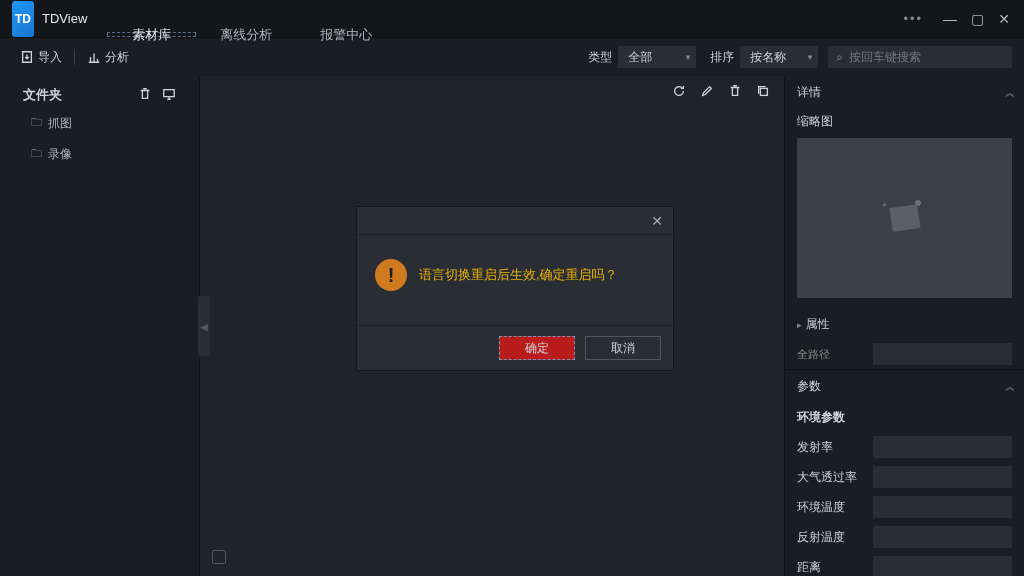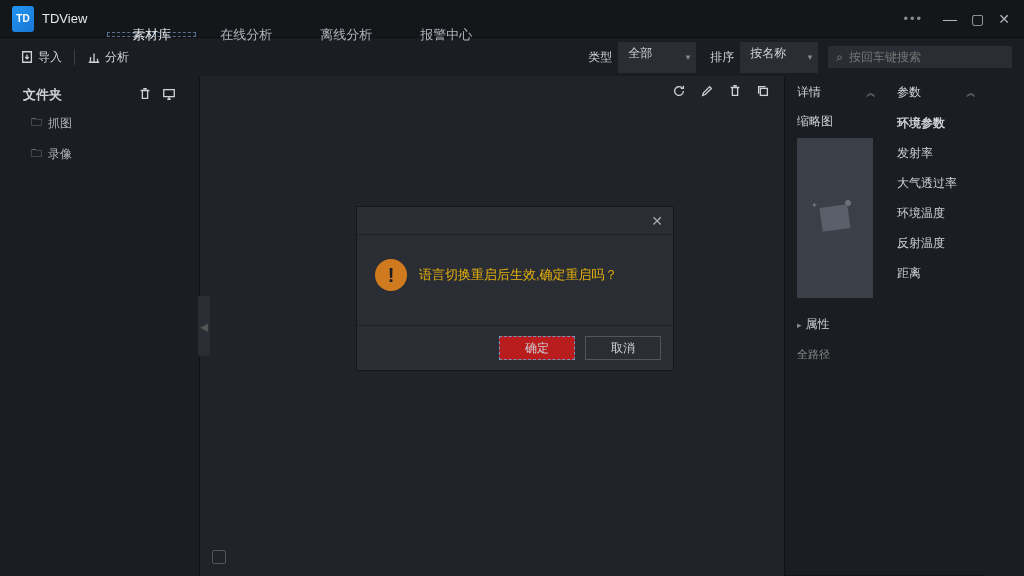--- a/index.html
+++ b/index.html
@@ -1,57 +1,57 @@
 <!DOCTYPE html>
 <html><head>
 <meta charset="utf-8">
 <style>
 * { margin: 0; padding: 0; box-sizing: border-box; font-family: "Microsoft YaHei", Arial, sans-serif; }
 body { background: #1a1d21; color: #cfd3d9; width: 1024px; height: 576px; overflow: hidden; position: relative; }
 
 
 .titlebar { height: 38px; display: flex; align-items: center; background: #14171a; border-bottom: 1px solid #0d0f11; }
-.logo { width: 22px; height: 26px; background: linear-gradient(135deg,#2196f3,#1976d2); border-radius: 3px; margin: 0 8px 0 12px; display: flex; align-items: center; justify-content: center; color: #fff; font-size: 10px; font-weight: bold; }
+.logo { width: 22px; height: 36px; background: linear-gradient(135deg,#2196f3,#1976d2); border-radius: 3px; margin: 0 8px 0 12px; display: flex; align-items: center; justify-content: center; color: #fff; font-size: 12px; font-weight: bold; }
 .app-title { font-size: 13px; color: #e6e8ec; margin-right: 20px; }
 .tabs { display: flex; height: 100%; }
 .tab { padding: 0 24px; display: flex; align-items: center; font-size: 13px; color: #b0b4bc; cursor: pointer; margin-top: 32px; }
 .tab.active { border: 1px dashed #5a7090; color: #e6e8ec; }
 .titlebar-spacer { flex: 1; }
 .win-controls { display: flex; gap: 14px; padding: 0 14px; color: #b0b4bc; font-size: 14px; }
 .win-more { letter-spacing: 2px; font-size: 13px; margin-right: 6px; color: #888; }
 .win-btn { cursor: pointer; }
 
 
 .toolbar { height: 38px; display: flex; align-items: center; padding: 0 12px; background: #1a1d21; font-size: 12px; }
 .tool-btn { display: flex; align-items: center; gap: 4px; padding: 4px 8px; color: #cfd3d9; cursor: pointer; }
 .tool-sep { width: 1px; height: 16px; background: #3a3e45; margin: 0 4px; }
 .toolbar-spacer { flex: 1; }
 .filter-label { font-size: 12px; color: #cfd3d9; margin-right: 6px; margin-left: 14px; }
-.select { background: #2a2e34; border: none; color: #cfd3d9; font-size: 12px; padding: 4px 24px 13px 10px; appearance: none; position: relative; min-width: 78px; }
+.select { background: #2a2e34; border: none; color: #cfd3d9; font-size: 12px; padding: 4px 24px 4px 10px; appearance: none; position: relative; min-width: 78px; }
 .select-wrap { position: relative; display: inline-block; }
 .select-wrap::after { content: "▾"; position: absolute; right: 6px; top: 50%; transform: translateY(-50%); font-size: 9px; color: #888; pointer-events: none; }
 .search-wrap { background: #2a2e34; display: flex; align-items: center; padding: 4px 8px; margin-left: 10px; min-width: 150px; }
 .search-input { background: transparent; border: none; color: #a3a3a3; font-size: 12px; outline: none; flex: 1; }
 .search-icon { margin-right: 6px; color: #888; font-size: 12px; }
 
 
 .main { display: flex; height: calc(576px - 76px); }
 .sidebar-left { width: 200px; background: #1a1d21; border-right: 1px solid #111316; padding: 6px 11px; }
 .sidebar-header { display: flex; align-items: center; justify-content: space-between; padding: 4px 12px; font-size: 13px; }
 .sidebar-title { font-weight: bold; }
 .sidebar-actions { display: flex; gap: 10px; color: #888; font-size: 12px; }
 .folder-item { display: flex; align-items: center; gap: 6px; padding: 6px 20px; font-size: 12px; color: #b0b4bc; cursor: pointer; }
 .folder-icon { font-size: 11px; }
 
 .center { flex: 1; background: #202328; position: relative; }
 .center-toolbar { position: absolute; top: 8px; right: 14px; display: flex; gap: 14px; color: #6a6e76; font-size: 13px; }
 .splitter { position: absolute; left: -2px; top: 50%; transform: translateY(-50%); width: 12px; height: 60px; background: #2a2e34; border-radius: 2px; display: flex; align-items: center; justify-content: center; color: #555; cursor: pointer; }
 .bottom-check { position: absolute; left: 12px; bottom: 12px; width: 14px; height: 14px; border: 1px solid #555; border-radius: 2px; }
 
-.sidebar-right { width: 240px; background: #1a1d21; border-left: 1px solid #111316; font-size: 12px; display: flex; flex-direction: row; }
+.sidebar-right { width: 240px; background: #1a1d21; border-left: 1px solid #111316; font-size: 12px; display: flex; flex-direction: column; }
 .panel-section { border-bottom: 1px solid #111316; }
 .panel-header { display: flex; align-items: center; justify-content: space-between; padding: 8px 12px; font-size: 12px; }
 .panel-header .title { color: #cfd3d9; }
 .chevrons { color: #888; font-size: 10px; letter-spacing: -3px; }
 .thumb-label { padding: 4px 12px 8px; color: #cfd3d9; }
 .thumb-area { margin: 0 12px 12px; height: 160px; background: #3a3f48; display: flex; align-items: center; justify-content: center; position: relative; }
 .thumb-placeholder { width: 28px; height: 24px; background: #5a5f69; transform: rotate(-8deg); position: relative; }
 .thumb-placeholder::before { content:""; position:absolute; top:-4px; right:-4px; width:6px; height:6px; border-radius:50%; background:#6b7079; }
 .thumb-sparkle { position:absolute; top:-8px; left:-8px; color:#6b7079; font-size:8px; }
 
@@ -75,21 +75,20 @@
 svg.ico { width:14px; height:14px; stroke:#cfd3d9; fill:none; stroke-width:1.5; }
 </style>
 </head>
 <body>
 
 <div class="titlebar">
   <div class="logo">TD</div>
   <div class="app-title">TDView</div>
   <div class="tabs">
     <div class="tab active">素材库</div>
-    <div class="tab">在线分析</div>
     <div class="tab">离线分析</div>
     <div class="tab">报警中心</div>
   </div>
   <div class="titlebar-spacer"></div>
   <div class="win-controls">
     <span class="win-more win-btn">•••</span>
     <span class="win-btn">—</span>
     <span class="win-btn">▢</span>
     <span class="win-btn">✕</span>
   </div>

